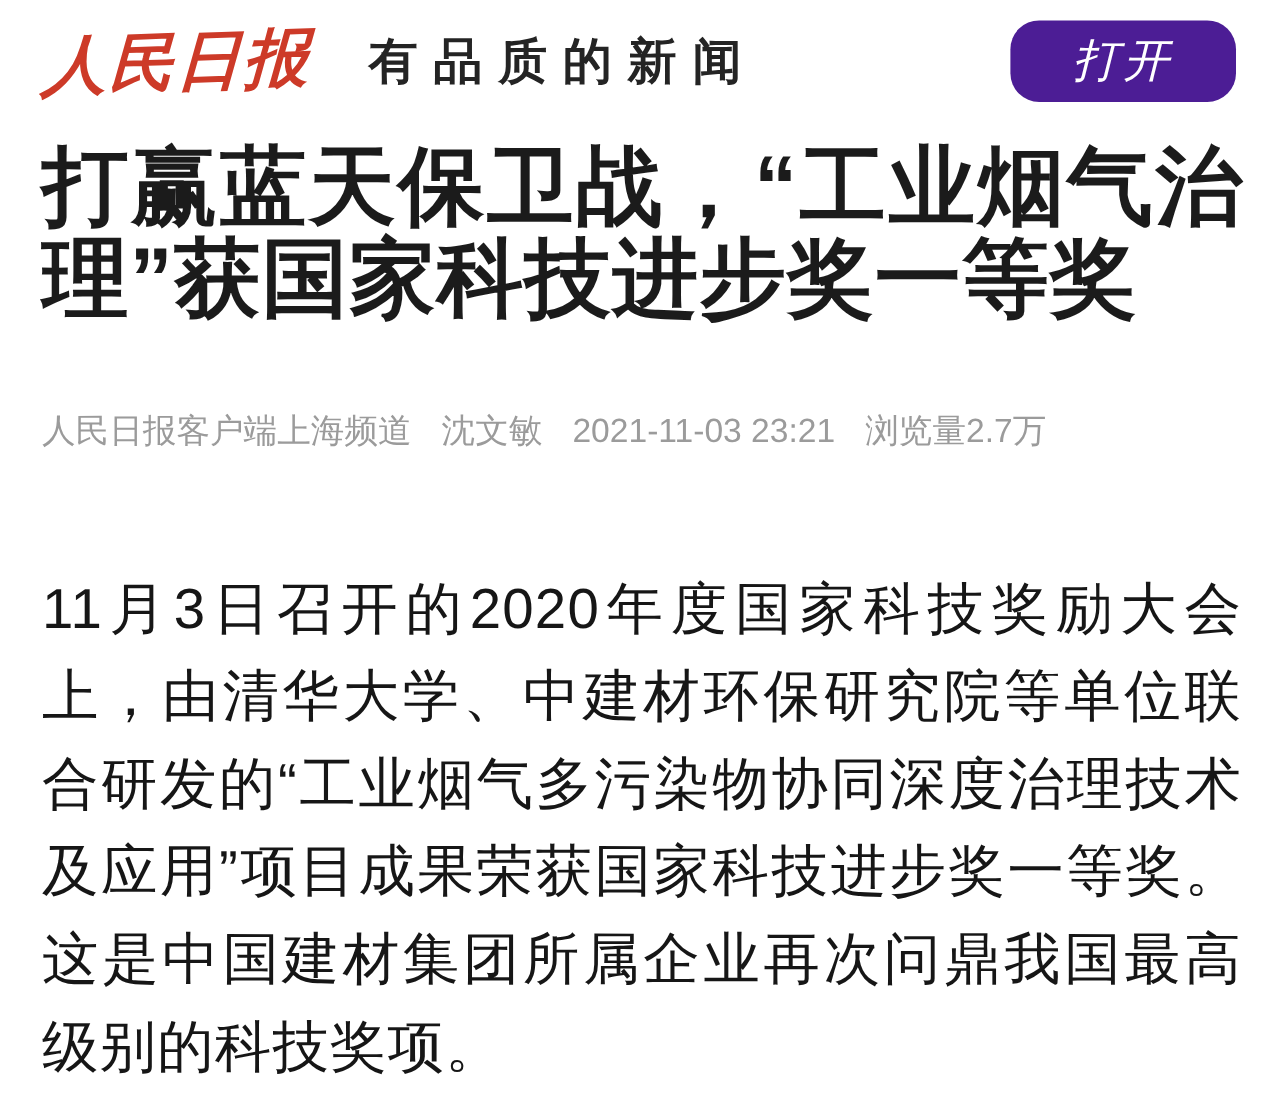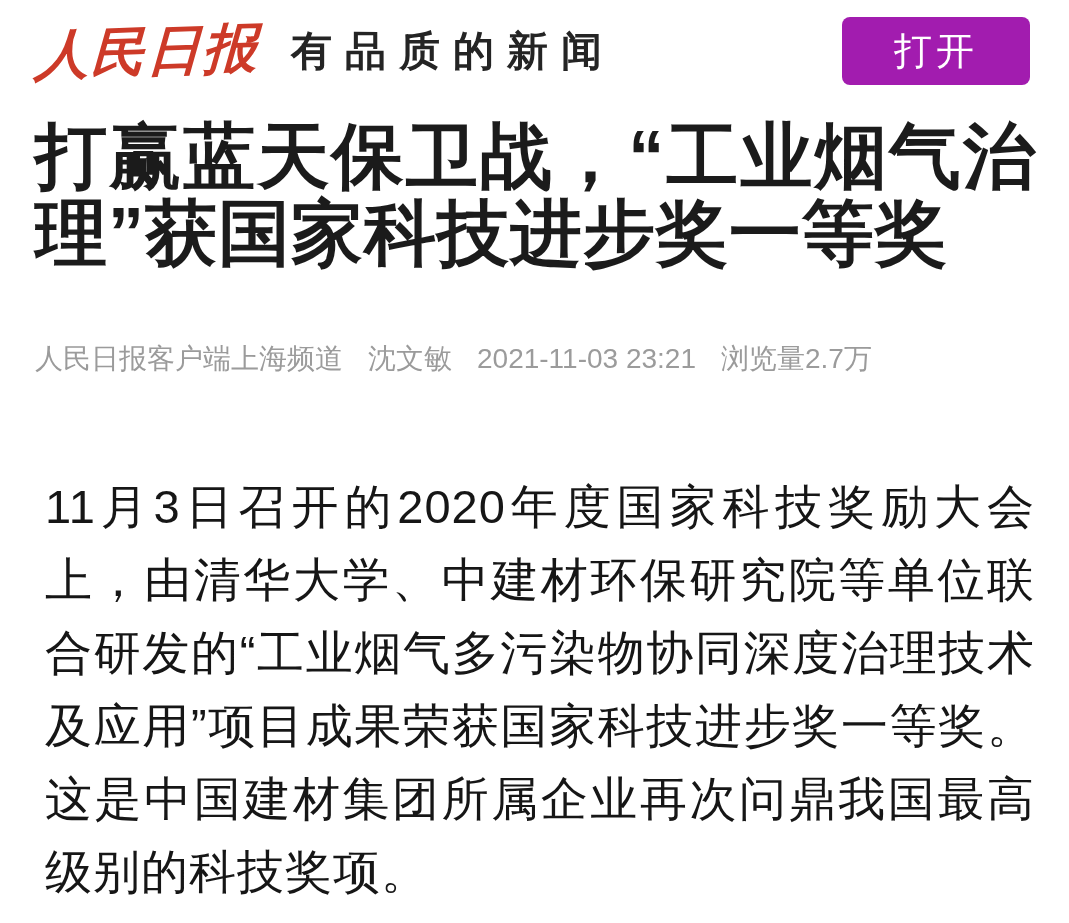--- a/index.html
+++ b/index.html
@@ -36,42 +36,43 @@
     font-style: italic;
     font-weight: bold;
     font-size: 54px;
     line-height: 1;
     color: #cd3a28;
     transform: rotate(-2deg) skewX(-4deg);
     letter-spacing: 2px;
     white-space: nowrap;
   }
   .tagline {
-    margin-left: 32px;
+    margin-left: 48px;
     font-size: 41px;
     letter-spacing: 13px;
     font-weight: 600;
     color: #242424;
     white-space: nowrap;
   }
   .open-btn {
     margin-left: auto;
     width: 188px;
     height: 68px;
-    background: #a21caf;
+    background: #4c1d95;
     color: #ffffff;
     border: none;
-    border-radius: 8px;
+    border-radius: 24px;
     font-family: "Liberation Sans", sans-serif;
     font-size: 38px;
     line-height: 68px;
     text-align: center;
     letter-spacing: 4px;
     padding: 0;
     cursor: pointer;
+    font-style: italic;
   }
 
   
   .title {
     position: absolute;
     left: 35px;
     right: 33px;
     top: 118px;
     margin: 0;
     font-size: 72px;
@@ -93,21 +94,21 @@
     gap: 25px;
     font-size: 28px;
     line-height: 40px;
     color: #9b9b9b;
     white-space: nowrap;
   }
 
   
   .body-text {
     position: absolute;
-    left: 45px;
+    left: 35px;
     right: 34px;
     top: 470px;
     margin: 0;
     font-size: 47px;
     line-height: 73px;
     color: #161616;
     text-align: justify;
     letter-spacing: 1px;
   }
 </style>

